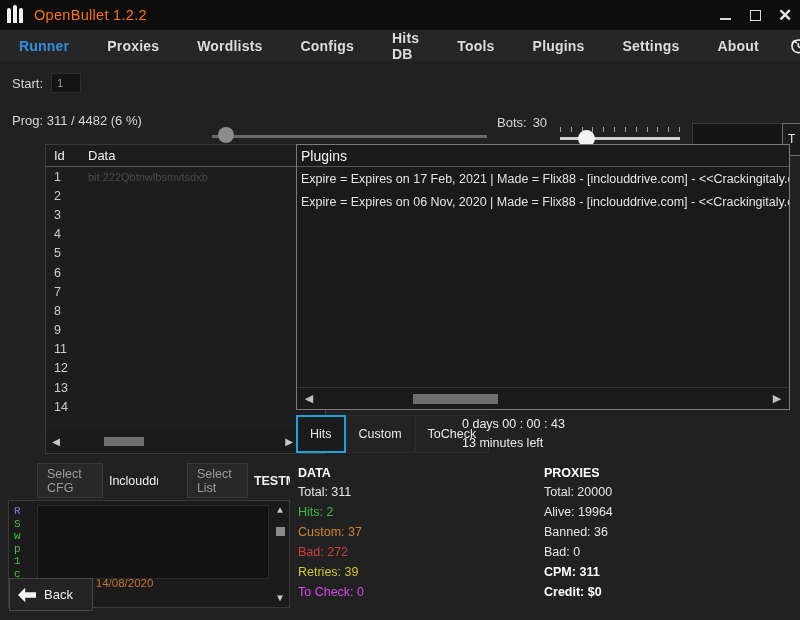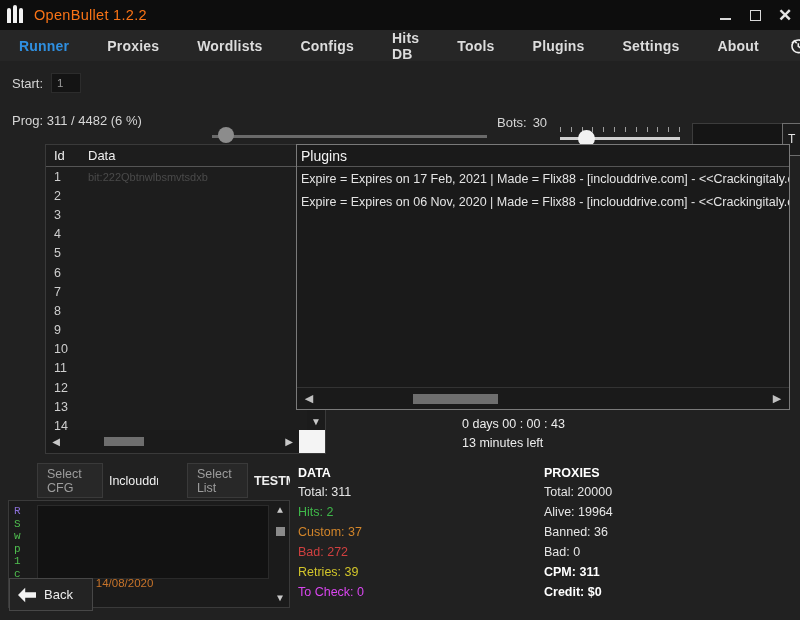--- a/index.html
+++ b/index.html
@@ -385,24 +385,20 @@
         </div>
         <div class="grow">
           <span class="c-id">8</span>
           <span class="c-data"></span>
         </div>
         <div class="grow">
           <span class="c-id">9</span>
           <span class="c-data"></span>
         </div>
         <div class="grow">
-          <span class="c-id">10</span>
-          <span class="c-data"></span>
-        </div>
-        <div class="grow">
           <span class="c-id">11</span>
           <span class="c-data"></span>
         </div>
         <div class="grow">
           <span class="c-id">12</span>
           <span class="c-data"></span>
         </div>
         <div class="grow">
           <span class="c-id">13</span>
           <span class="c-data"></span>
@@ -433,20 +429,25 @@
     <div class="crow">Expire = Expires on 06 Nov, 2020 | Made = Flix88 - [inclouddrive.com] - &lt;&lt;Crackingitaly.co&gt;&gt;</div>
     <div class="caphscroll">
       <span class="arr">◀</span>
       <span class="track">
           <span class="thumb"></span>
         </span>
       <span class="arr">▶</span>
     </div>
   </div>
 
+  <div class="htabs">
+    <div class="htab sel">Hits</div>
+    <div class="htab">Custom</div>
+    <div class="htab">ToCheck</div>
+  </div>
   <div class="timer">
     <div>0 days 00 : 00 : 43</div>
     <div>13 minutes left</div>
   </div>
 
   <div class="stats">
     <div class="statcol left">
       <div class="stathdr">DATA</div>
       <div id="data-stats">
           <div class="statline" style="color: rgb(230, 230, 230);"><span>Total:</span><span> 311</span></div>

